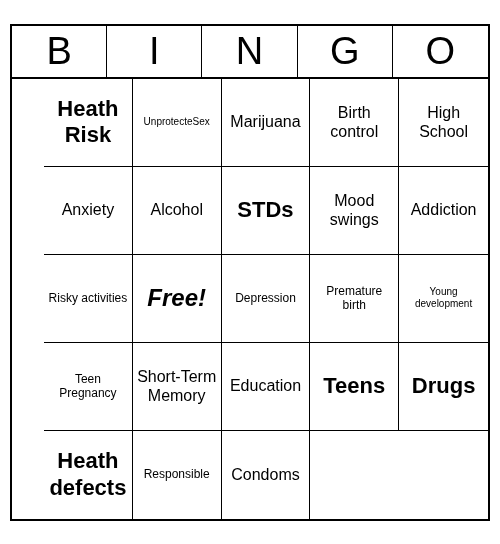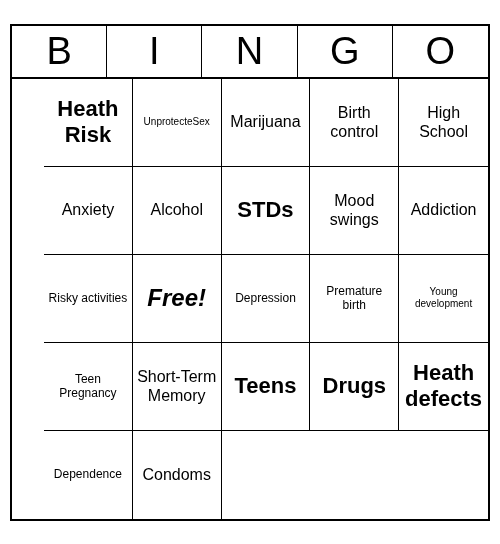--- a/index.html
+++ b/index.html
@@ -152,28 +152,31 @@
       <div class="bingo-cell">
         <span class="size-xsmall">Young development</span>
       </div>
       <div class="bingo-cell">
         <span class="size-small">Teen Pregnancy</span>
       </div>
       <div class="bingo-cell">
         <span class="size-medium">Short-Term Memory</span>
       </div>
       <div class="bingo-cell">
+        <span class="size-medium">Education</span>
+      </div>
+      <div class="bingo-cell">
         <span class="size-large">Teens</span>
       </div>
       <div class="bingo-cell">
         <span class="size-large">Drugs</span>
       </div>
       <div class="bingo-cell">
         <span class="size-large">Heath defects</span>
       </div>
       <div class="bingo-cell">
-        <span class="size-small">Dependence</span>
+        <span class="size-small">Responsible</span>
       </div>
       <div class="bingo-cell">
         <span class="size-medium">Condoms</span>
       </div>
     </div>
 </div>
 
 </body></html>

